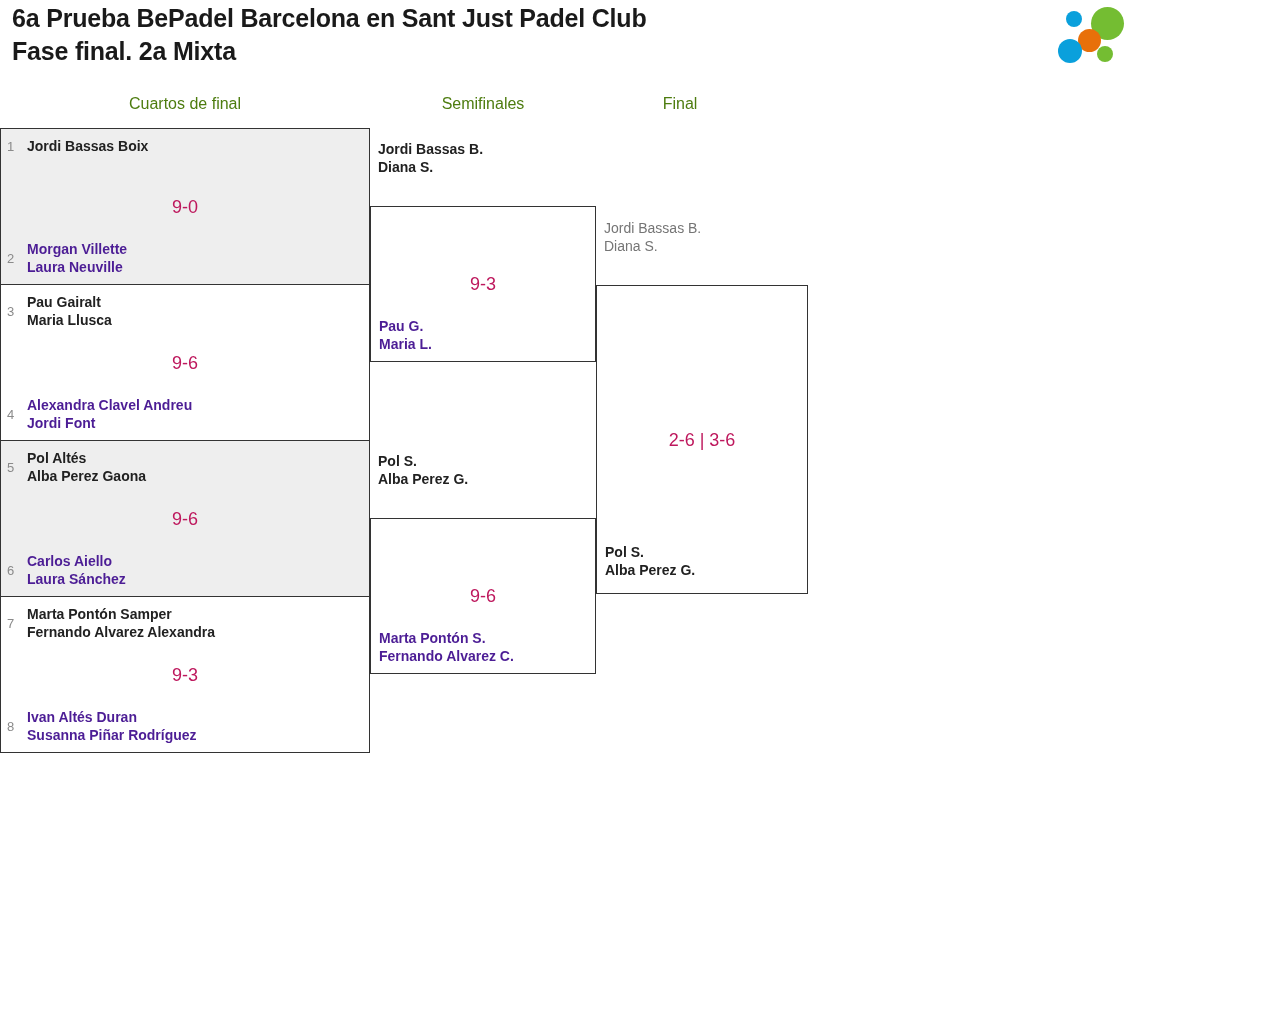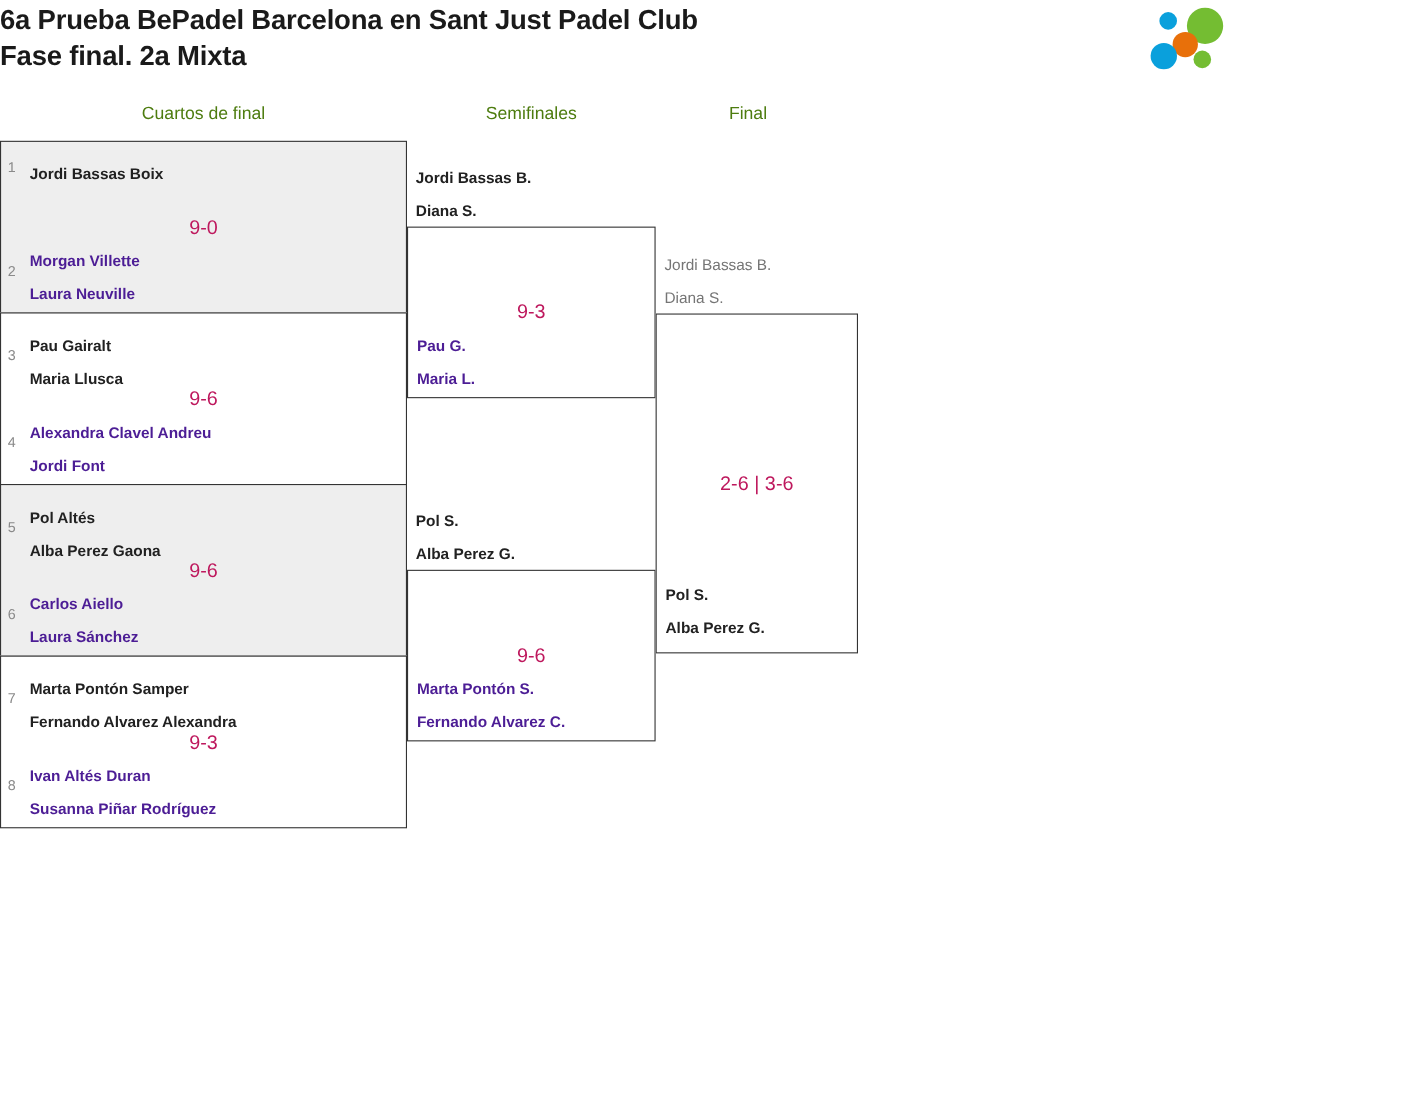--- a/index.html
+++ b/index.html
@@ -12,21 +12,21 @@
     height: 1015px;
     position: relative;
     font-family: "Liberation Sans", sans-serif;
     color: #212121;
     overflow: hidden;
   }
 
   
   #header {
     position: absolute;
-    left: 0; top: 0;
+    left: 12px; top: 0;
     width: 1204px; height: 88px;
   }
   #title {
     position: absolute;
     left: 0; top: 2px;
     width: 900px;
     font-size: 25px;
     font-weight: bold;
     line-height: 1.32;
     letter-spacing: -0.2px;
@@ -93,42 +93,41 @@
   #match-qf-1 { top: 284px; }
   #match-qf-2 { top: 440px; }
   #match-qf-3 { top: 596px; }
 
   
   .sf { left: 370px; width: 226px; height: 156px; }
   #match-sf-0 { top: 206px; }
   #match-sf-1 { top: 518px; }
 
   
-  .fi { left: 596px; width: 184px; height: 309px; }
+  .fi { left: 596px; width: 212px; height: 309px; }
   #match-fi-0 { top: 285px; }
 
   
   .team {
     position: absolute;
     left: 0;
     width: 100%;
     box-sizing: border-box;
     padding-left: 26px;
     padding-right: 6px;
   }
   .qf .team { left: 0; }
   .team-top    { top: 8px; }
   .team-bottom { bottom: 8px; }
   .sf .team, .fi .team { padding-left: 8px; }
 
   .player {
     font-size: 14px;
     line-height: 18px;
     white-space: nowrap;
-    margin-top: 12px;
   }
   .winner .player { color: #212121; font-weight: bold; }
   .loser  .player { color: #4c1d95; font-weight: bold; }
 
   .seed {
     position: absolute;
     left: 6px;
     top: 50%;
     transform: translateY(-50%);
     font-size: 13px;

